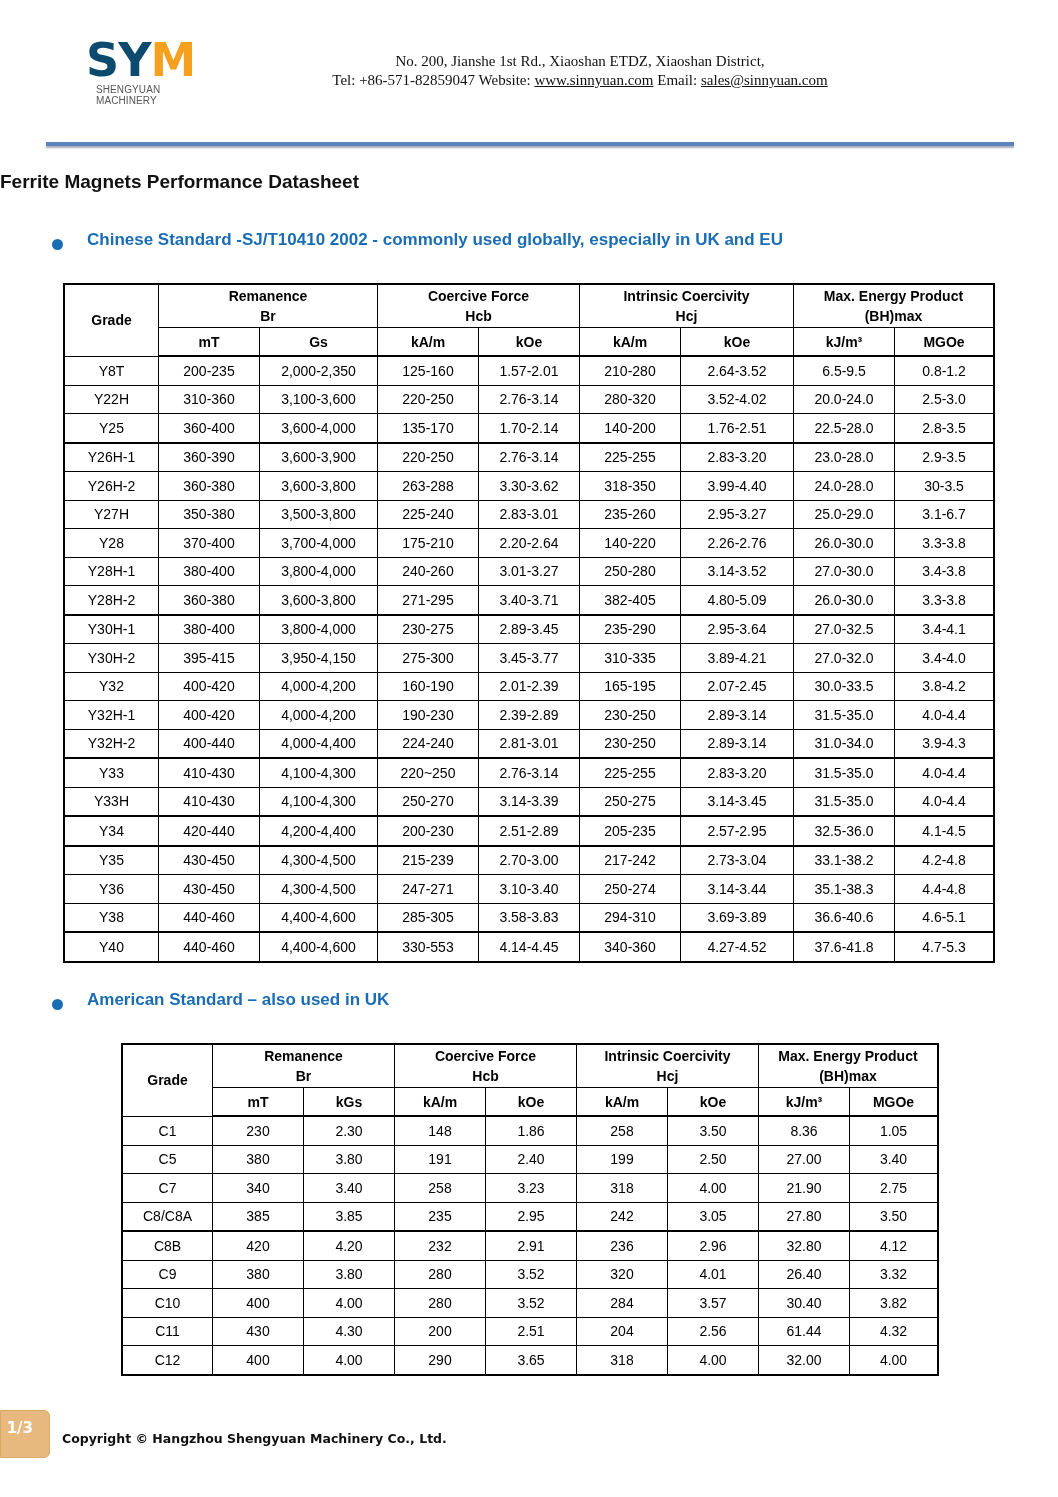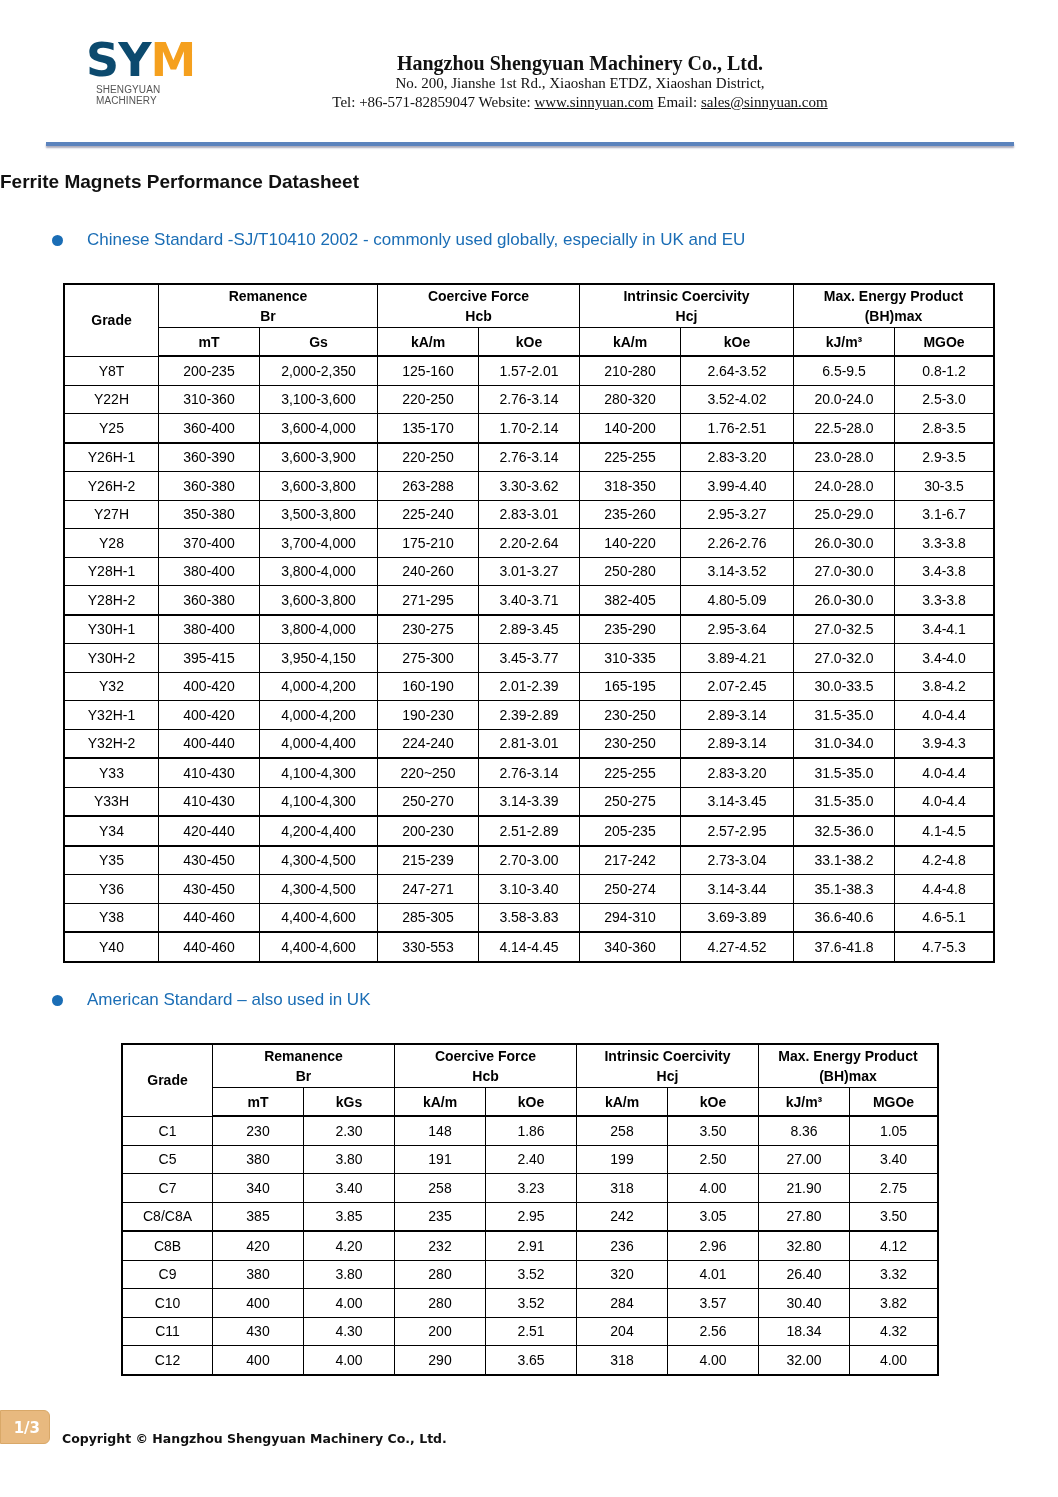--- a/index.html
+++ b/index.html
@@ -8,47 +8,46 @@
   .logo-mark { font-family: "DejaVu Sans", sans-serif; font-weight: bold; font-size: 46px; line-height: 44px; letter-spacing: -1px; }
   .logo-mark .sy { color: #0c4a6e; margin-left: 36px; }
   .logo-mark .m { color: #f5a01e; }
   .logo-sub { font-size: 10px; color: #555; letter-spacing: 0.1px; margin-top: 2px; margin-left: 46px; }
   .company { position: absolute; left: 250px; top: 52px; width: 660px; text-align: center; font-family: "Liberation Serif", serif; color: #111; }
   .company .name { font-size: 20px; font-weight: bold; line-height: 22px; }
   .company .line { font-size: 15px; line-height: 19px; }
   .company a { color: #111; text-decoration: underline; }
   .header-rule { position: absolute; left: 46px; top: 142px; width: 968px; height: 4px; background: #5b83bd; box-shadow: 0 2px 2px #aab; }
   .doc-title { position: absolute; left: 0; width: 970px; top: 171px; text-align: left; font-size: 19px; font-weight: bold; color: #111; }
-  .section { position: absolute; left: 52px; font-size: 17px; font-weight: normal; color: #1a6db5; display: flex; align-items: center; }
+  .section { position: absolute; left: 52px; font-size: 17px; font-weight: bold; color: #1a6db5; display: flex; align-items: flex-end; }
   .bullet { display: inline-block; width: 11px; height: 11px; border-radius: 50%; background: #1a6db5; margin-right: 24px; }
   table { position: absolute; border-collapse: collapse; border: 2px solid #000; }
   td, th { border: 1px solid #000; text-align: center; font-size: 14px; font-weight: normal; padding: 0; }
   th { font-weight: bold; font-size: 14px; }
   .t1 { left: 63px; top: 283px; width: 932px; }
   .t1 tr.g td { height: 27.5px; }
   .t1 .h1 th { height: 42px; line-height: 20px; }
   .t1 .h2 th { height: 27px; border-bottom: 2px solid #000; }
   .thick-top td { border-top: 2px solid #000; }
   .t2 { left: 121px; top: 1043px; width: 818px; }
   .t2 tr.g td { height: 27.5px; }
   .t2 .h1 th { height: 42px; line-height: 20px; }
   .t2 .h2 th { height: 27px; border-bottom: 2px solid #000; }
-  .footer-badge { position: absolute; left: 0; top: 1410px; width: 50px; height: 34px; background: #e8b97f; border: 1px solid #d9a868; border-radius: 0 6px 6px 0; color: #fff; font-weight: bold; font-size: 15px; text-align: right; padding-right: 9px; box-sizing: border-box; line-height: 34px; font-family: "DejaVu Sans", sans-serif; }
+  .footer-badge { position: absolute; left: 0; top: 1410px; width: 50px; height: 48px; background: #e8b97f; border: 1px solid #d9a868; border-radius: 0 6px 6px 0; color: #fff; font-weight: bold; font-size: 15px; text-align: right; padding-right: 16px; box-sizing: border-box; line-height: 34px; font-family: "DejaVu Sans", sans-serif; }
   .copyright { position: absolute; left: 62px; top: 1431px; font-family: "DejaVu Sans", sans-serif; font-weight: bold; font-size: 12.5px; color: #111; }
 </style>
 </head>
 <body>
 
 <div class="logo">
   <div class="logo-mark"><span class="sy">SY</span><span class="m">M</span></div>
   <div class="logo-sub">SHENGYUAN MACHINERY</div>
 </div>
 
 <div class="company">
-  <div class="name">Hangzhou Shengyuan Machinery Co., Ltd.</div>
   <div class="line">No. 200, Jianshe 1st Rd., Xiaoshan ETDZ, Xiaoshan District,</div>
   <div class="line"><span>Tel: +86-571-82859047 Website: </span><a>www.sinnyuan.com</a><span> Email: </span><a>sales@sinnyuan.com</a></div>
 </div>
 
 <div class="header-rule"></div>
 
 <div class="doc-title">Ferrite Magnets Performance Datasheet</div>
 
 <div class="section" style="top:230px;">
   <span class="bullet"></span>
@@ -414,21 +413,21 @@
         <td>3.82</td>
       </tr>
       <tr class="g">
         <td>C11</td>
         <td>430</td>
         <td>4.30</td>
         <td>200</td>
         <td>2.51</td>
         <td>204</td>
         <td>2.56</td>
-        <td>18.34</td>
+        <td>61.44</td>
         <td>4.32</td>
       </tr>
       <tr class="g">
         <td>C12</td>
         <td>400</td>
         <td>4.00</td>
         <td>290</td>
         <td>3.65</td>
         <td>318</td>
         <td>4.00</td>

